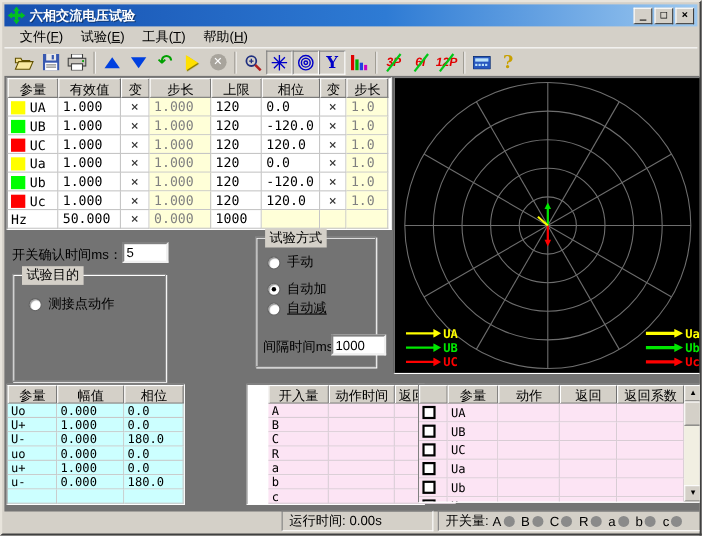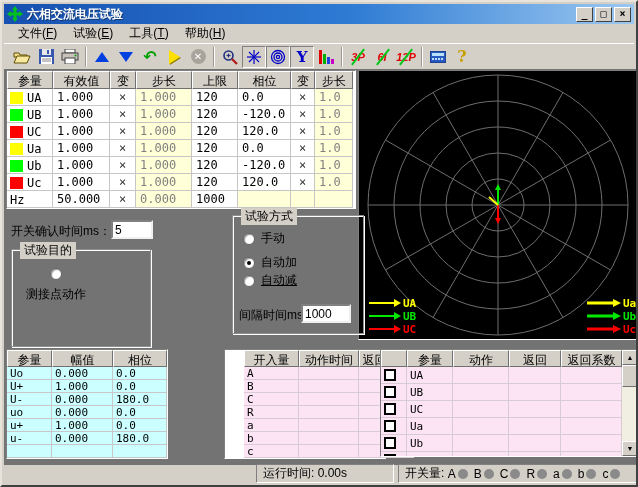--- a/index.html
+++ b/index.html
@@ -414,27 +414,27 @@
           </svg>
         <span>Uc</span>
       </div>
     </div>
 
     <span class="ctl-label" style="left:7px; top:154px;">开关确认时间ms：</span>
     <input class="tinput" style="left: 107px; top: 151px; width: 42px; height: 19px;" value="5">
 
     <div class="gbox" style="left:7px; top:180px; width:140px; height:98px;">
       <span class="gt">试验目的</span>
-      <div class="radio-row" style="left:14px; top:18px;flex-direction:column;">
+      <div class="radio-row" style="left:14px; top:18px;">
         <span class="rb"></span>
         <span>测接点动作</span>
       </div>
     </div>
 
-    <div class="gbox" style="left:228px; top:146px; width:132px; height:119px;">
+    <div class="gbox" style="left:228px; top:146px; width:110px; height:119px;">
       <span class="gt">试验方式</span>
       <div class="radio-row" style="left:10px; top:14px;">
         <span class="rb"></span>
         <span>手动</span>
       </div>
       <div class="radio-row" style="left:10px; top:38px;">
         <span class="rb on"></span>
         <span>自动加</span>
       </div>
       <div class="radio-row" style="left:10px; top:56px;text-decoration:underline;">

